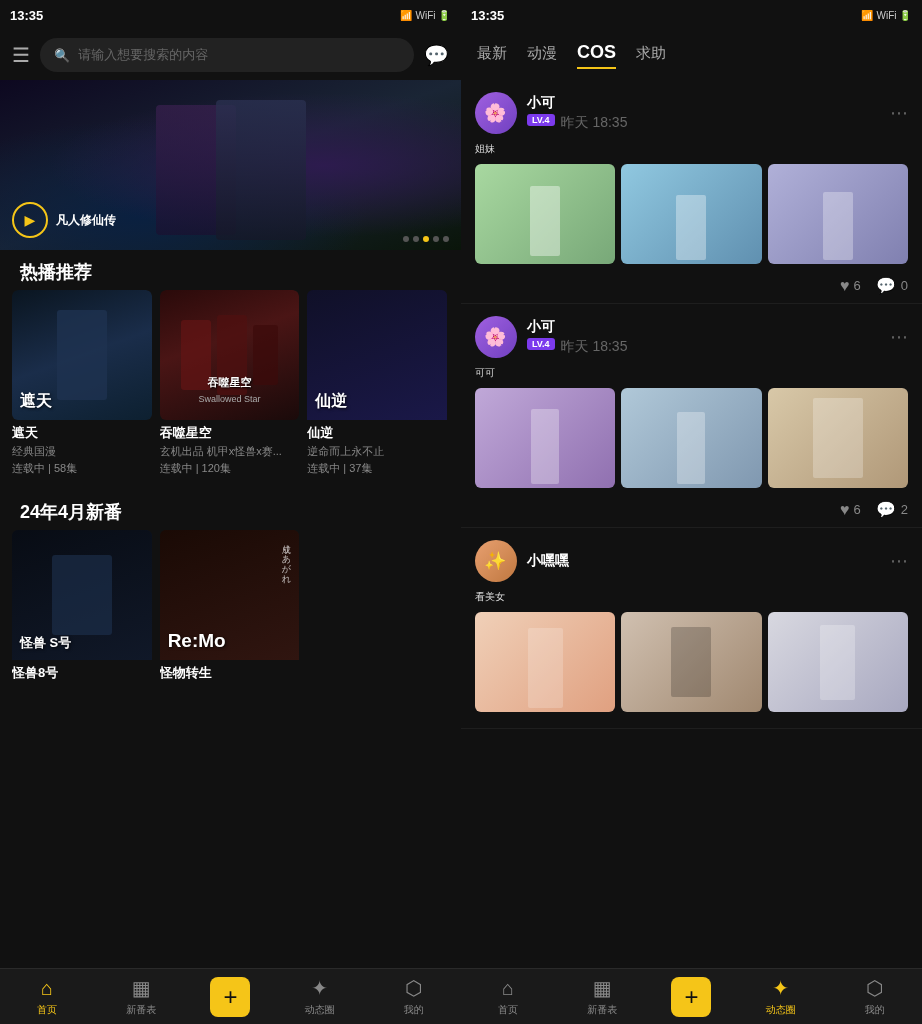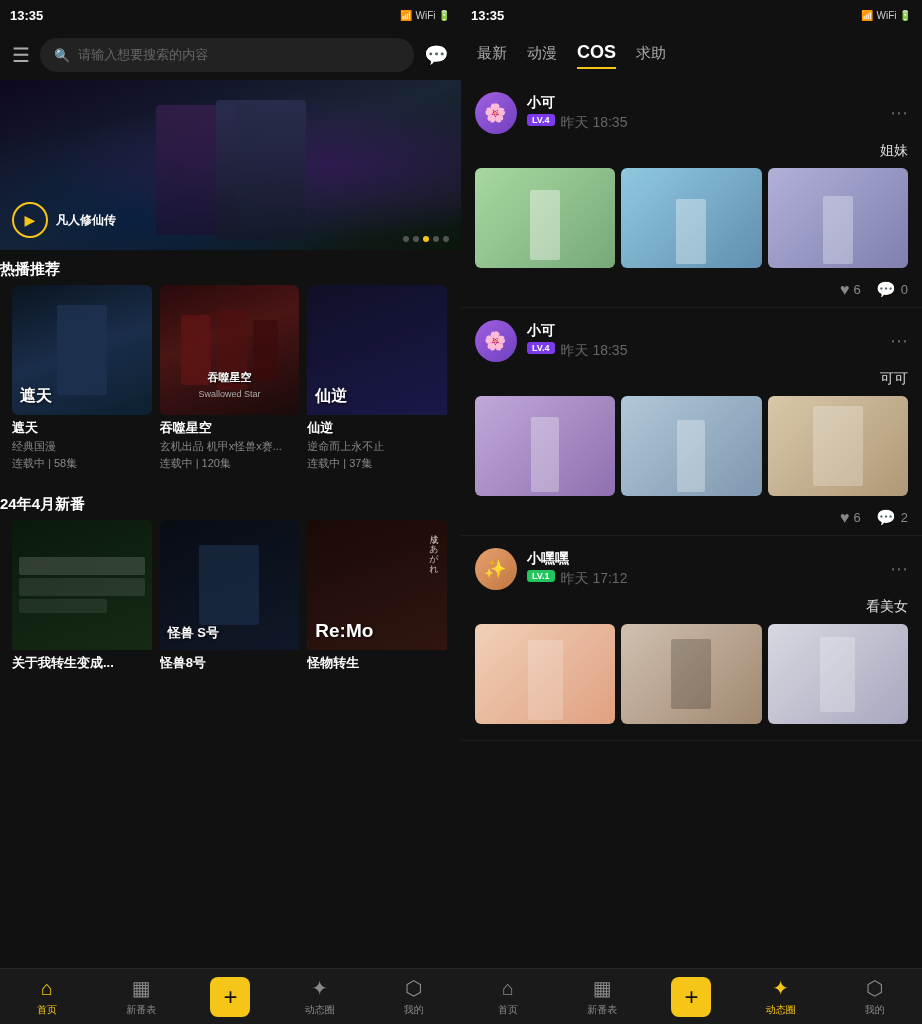--- a/index.html
+++ b/index.html
@@ -138,22 +138,22 @@
     .dot {
       width: 6px;
       height: 6px;
       border-radius: 50%;
       background: #555;
     }
     .dot.active { background: #f5c518; }
 
     
     .section-title {
-      padding: 10px 0 6px;
-      font-size: 15px;
+      padding: 10px 20px 6px;
+      font-size: 18px;
       font-weight: 700;
       color: #fff;
     }
 
     
     .cards-row {
       display: flex;
       gap: 8px;
       padding: 0 12px 10px;
       overflow-x: hidden;
@@ -277,23 +277,22 @@
       font-size: 14px;
     }
     .more-icon {
       color: #666;
       font-size: 18px;
       cursor: pointer;
       margin-left: auto;
     }
     .post-text {
       color: #ddd;
-      font-size: 14px;
+      font-size: 10px;
       margin-bottom: 8px;
-      text-align: right;
     }
     .post-images {
       display: flex;
       gap: 6px;
       margin-bottom: 8px;
     }
     .post-img {
       flex: 1;
       height: 100px;
       border-radius: 6px;
@@ -463,34 +462,20 @@
           <div class="card-title">仙逆</div>
           <div class="card-sub">逆命而上永不止</div>
           <div class="card-sub">连载中 | 37集</div>
         </div>
       </div>
     </div>
 
     <div class="section-title">24年4月新番</div>
     <div class="cards-row">
 
-      <div class="card">
-        <div class="card-img-inner card-zhuansheng">
-          <div style="position:absolute;top:0;left:0;right:0;bottom:0;background:linear-gradient(160deg,#0a1a0a 0%,#152a15 100%);display:flex;align-items:center;justify-content:center;">
-            <div style="display:flex;flex-direction:column;gap:3px;width:90%;overflow:hidden;">
-              <div style="height:18px;background:rgba(255,255,255,0.15);border-radius:2px;"></div>
-              <div style="height:18px;background:rgba(255,255,255,0.1);border-radius:2px;"></div>
-              <div style="height:14px;background:rgba(255,255,255,0.08);border-radius:2px;width:70%;"></div>
-            </div>
-          </div>
-        </div>
-        <div class="card-info">
-          <div class="card-title">关于我转生变成...</div>
-        </div>
-      </div>
 
       <div class="card">
         <div class="card-img-inner card-monster">
           <div style="position:absolute;top:0;left:0;right:0;bottom:0;background:linear-gradient(160deg,#080c14 0%,#101828 100%);display:flex;align-items:center;justify-content:center;">
             <div style="width:60px;height:80px;background:rgba(30,50,80,0.6);border-radius:3px;"></div>
           </div>
           <span class="card-label" style="font-size:13px;">怪兽 S号</span>
         </div>
         <div class="card-info">
           <div class="card-title">怪兽8号</div>
@@ -644,24 +629,20 @@
       </div>
     </div>
 
     <div class="post-card">
       <div class="post-header">
         <div class="avatar avatar-xiaoxixie" style="background:linear-gradient(135deg,#e8a070,#c07840);">
           <span>✨</span>
         </div>
         <div class="post-user-info">
           <div class="post-username">小嘿嘿</div>
-          <div class="post-meta">
-            <span class="level-badge" style="background:#22c55e;">LV.1</span>
-            <span class="post-time">昨天 17:12</span>
-          </div>
         </div>
         <span class="more-icon">⋯</span>
       </div>
       <div class="post-text">看美女</div>
       <div class="post-images">
         <div class="post-img" style="background:linear-gradient(135deg,#f0d0b8,#e0a080);">
           <div style="width:100%;height:100%;display:flex;align-items:flex-end;justify-content:center;">
             <div style="width:35px;height:80px;background:rgba(255,255,255,0.2);border-radius:2px;margin-bottom:4px;"></div>
           </div>
         </div>

